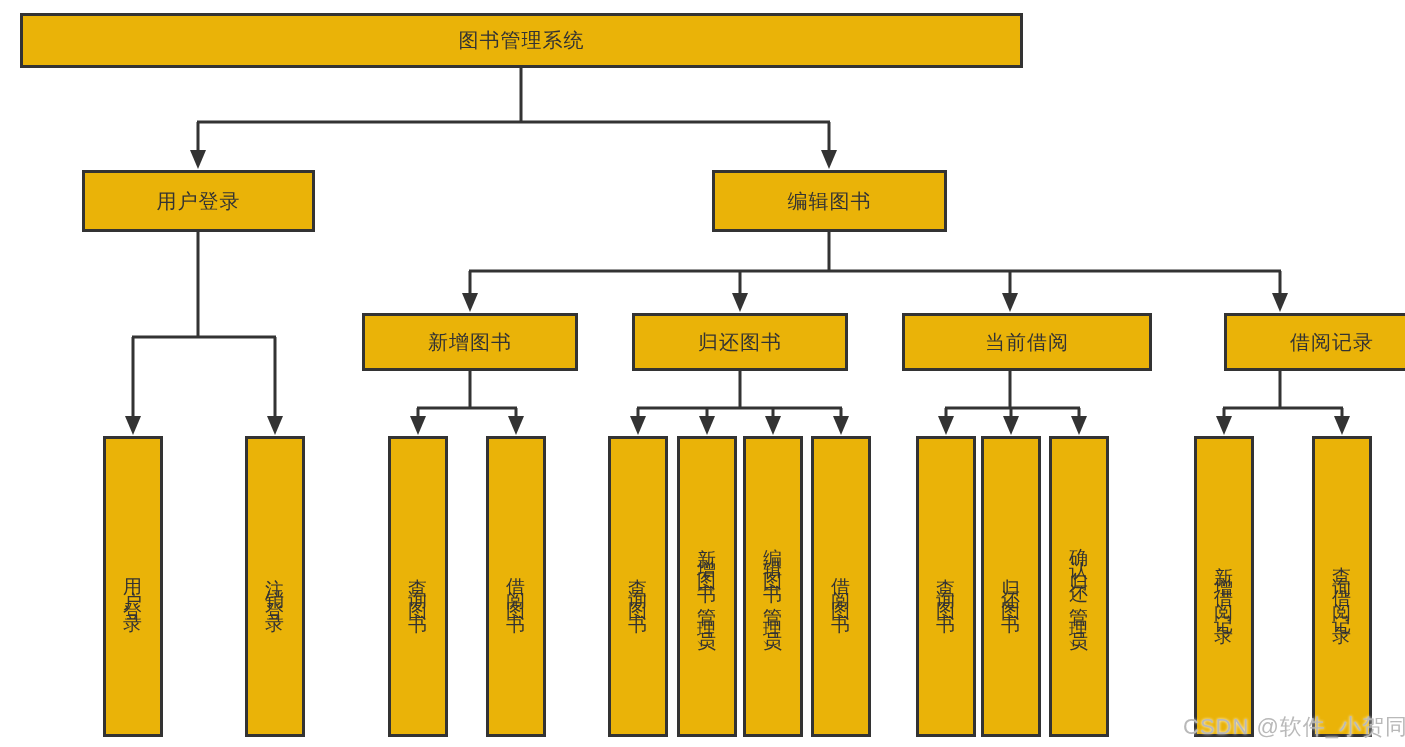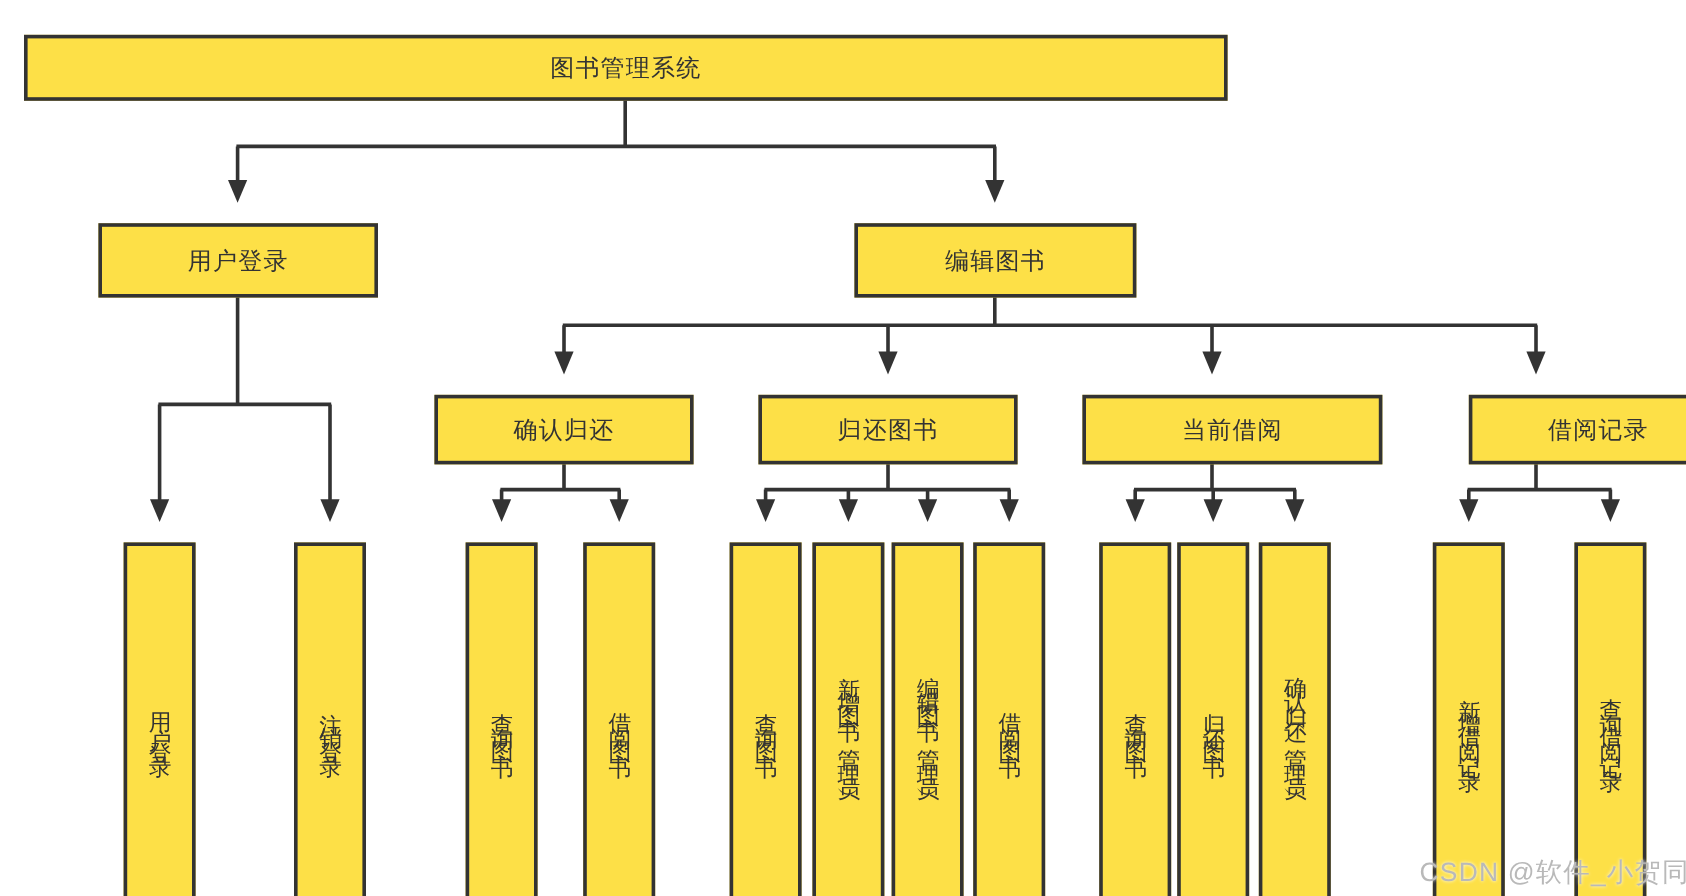--- a/index.html
+++ b/index.html
@@ -15,26 +15,25 @@
     width:1405px;height:747px;
     background:var(--bg);
     font-family:"Liberation Sans", sans-serif;
     overflow:hidden;
   }
   .connectors{position:absolute;left:0;top:0;width:1405px;height:747px;}
   .box{
     position:absolute;
     box-sizing:border-box;
     border:3px solid var(--border);
-    background:#fde047;
+    background:#eab308;
     display:flex;
     align-items:center;
     justify-content:center;
     color:var(--text);
-    margin-top:16px;
   }
   .hbox{font-size:20px;letter-spacing:1px;}
   .leaf{font-size:19px;}
   .leaf .vtext{
     writing-mode:vertical-rl;
     letter-spacing:12px;
     line-height:1;
     color:var(--text);
   }
   .watermark{
@@ -90,21 +89,21 @@
   </div>
 
   <div class="box hbox" style="left:82px;top:170px;width:233px;height:62px">
     <span>用户登录</span>
   </div>
   <div class="box hbox" style="left:712px;top:170px;width:235px;height:62px">
     <span>编辑图书</span>
   </div>
 
   <div class="box hbox" style="left:362px;top:313px;width:216px;height:58px">
-    <span>确认归还</span>
+    <span>新增图书</span>
   </div>
   <div class="box hbox" style="left:632px;top:313px;width:216px;height:58px">
     <span>归还图书</span>
   </div>
   <div class="box hbox" style="left:902px;top:313px;width:250px;height:58px">
     <span>当前借阅</span>
   </div>
   <div class="box hbox" style="left:1224px;top:313px;width:216px;height:58px">
     <span>借阅记录</span>
   </div>

